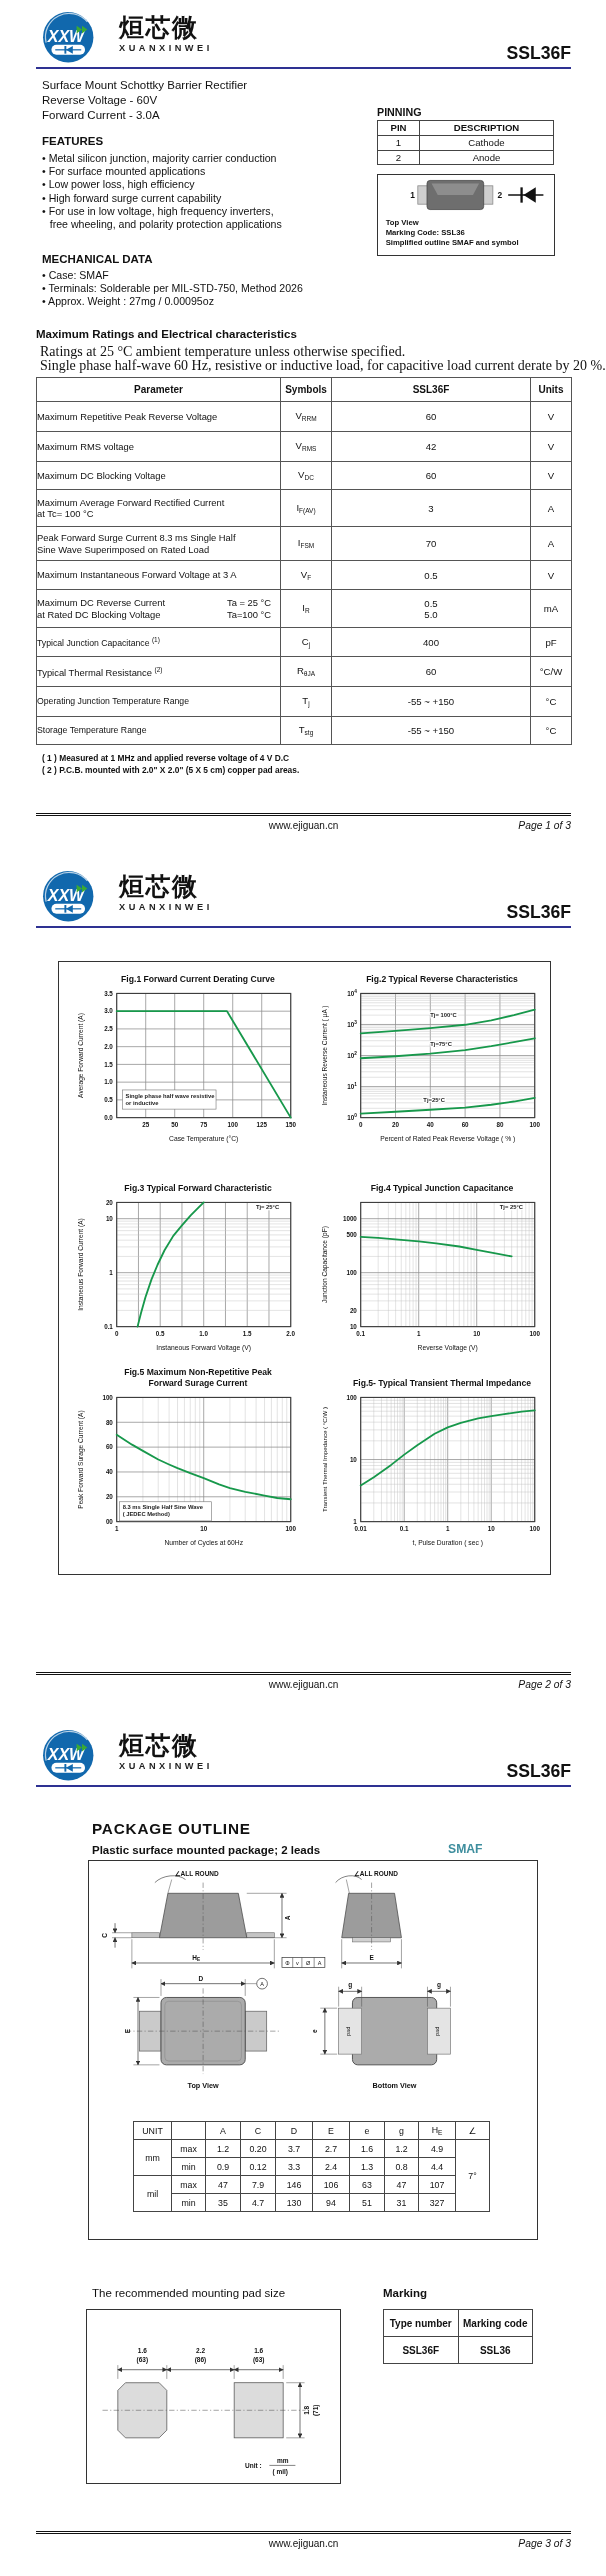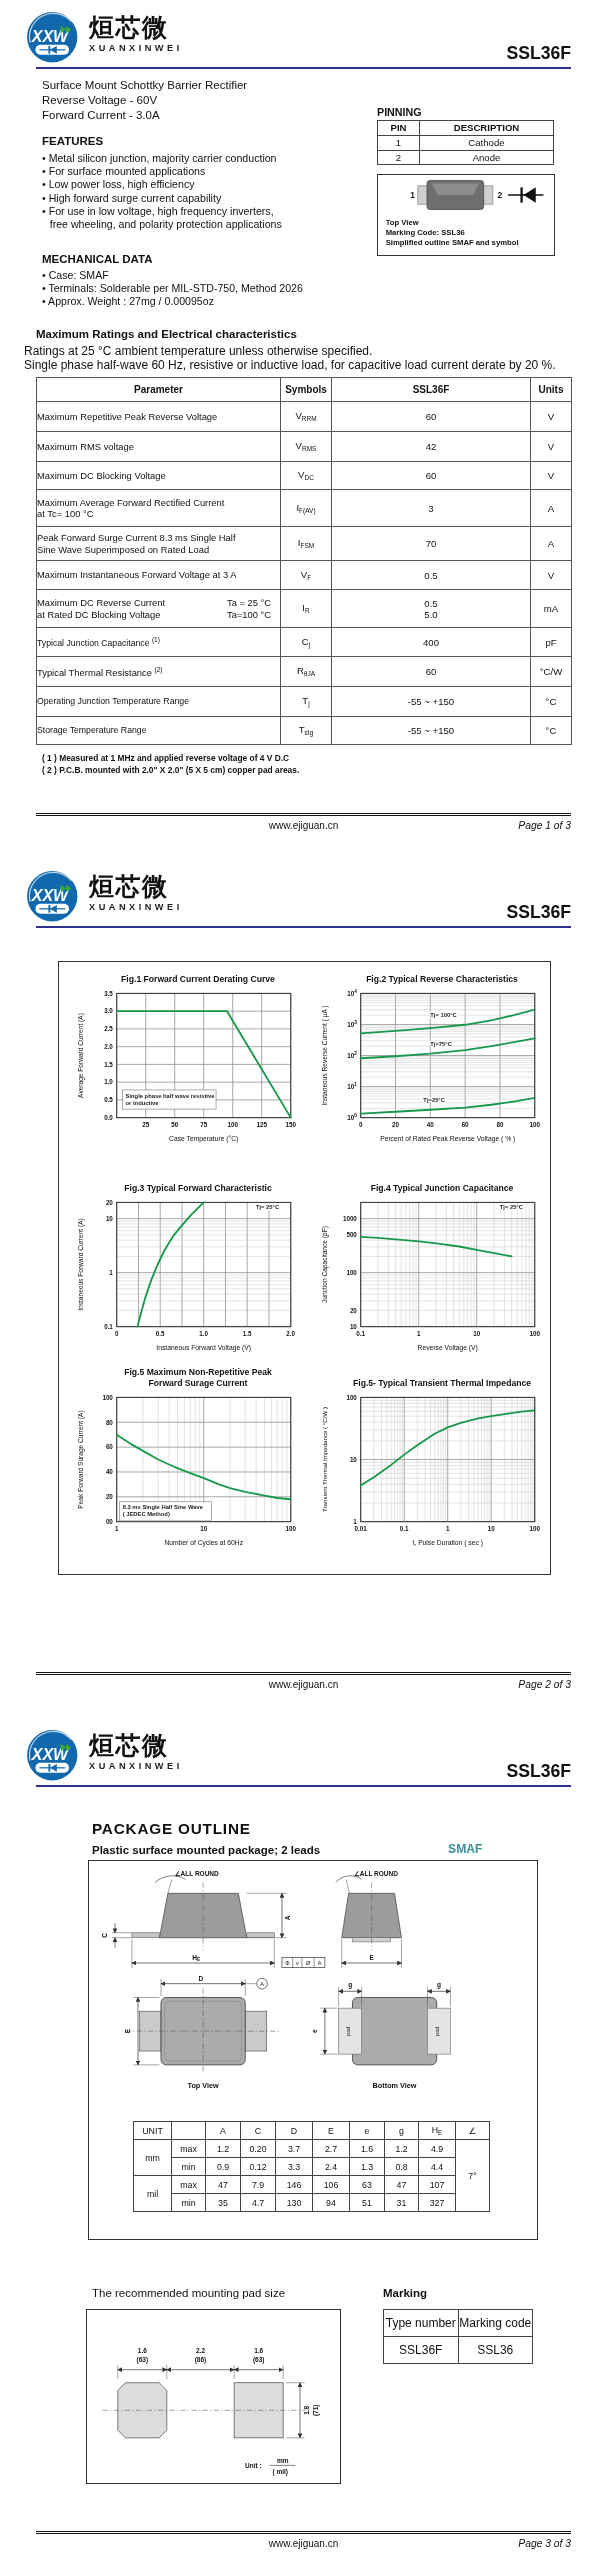--- a/index.html
+++ b/index.html
@@ -1,20 +1,20 @@
 <!DOCTYPE html>
 <html style="font-size:12.2px"><head>
 <meta charset="utf-8">
 <style>
   html,body{margin:0;padding:0;background:#fff;}
   body{width:607px;font-family:"Liberation Sans",sans-serif;color:#111;}
   .page{position:relative;width:607px;height:859px;background:#fff;overflow:hidden;}
   .abs{position:absolute;}
   
-  .logo{position:absolute;left:24px;top:9.2px;display:flex;gap:7px;justify-content:flex-end;}
+  .logo{position:absolute;left:40px;top:9.2px;display:flex;gap:21px;justify-content:flex-end;}
   .logo-cn{font-size:25px;font-weight:bold;letter-spacing:1.5px;line-height:31px;margin-top:3.1px;}
   .logo-en{font-size:9.2px;font-weight:bold;letter-spacing:3.5px;color:#222;}
   .part-number{position:absolute;right:36px;top:43px;font-size:17.6px;font-weight:bold;}
   .hdr-rule{position:absolute;left:36px;width:535px;top:67px;height:2.3px;background:#2e3192;}
   
   .f-rule{position:absolute;left:36px;width:535px;top:813px;height:0.8px;border-top:1.1px solid #111;border-bottom:1.9px solid #111;}
   .f-site{position:absolute;left:0;width:607px;top:820px;text-align:center;font-size:10px;}
   .f-page{position:absolute;right:36px;top:820px;font-size:10.3px;font-style:italic;}
   
   .desc{position:absolute;left:42px;top:78px;font-size:11.5px;line-height:15px;}
@@ -22,21 +22,21 @@
   ul.plain{list-style:none;margin:0;padding:0;font-size:10.6px;line-height:13.2px;}
   ul.plain li::before{content:"• ";}
   .cont-line{padding-left:7.7px;font-size:10.6px;line-height:13.2px;}
   .pin-title{position:absolute;left:377px;top:106px;font-weight:bold;font-size:10.7px;}
   table.pt{border-collapse:collapse;table-layout:fixed;width:176px;border:1.5px solid #333;}
   table.pt th,table.pt td{border:0.8px solid #444;font-size:9.6px;height:13.8px;text-align:center;padding:0;}
   table.pt th{font-weight:bold;}
   .pkg-box{position:absolute;left:377px;top:174px;width:176px;height:80px;border:1.1px solid #333;}
   .pkg-cap{font-size:7.7px;font-weight:bold;line-height:10px;padding-left:7.7px;}
   .rt-title{position:absolute;left:36px;top:328px;font-weight:bold;font-size:11.5px;}
-  .rt-cond{position:absolute;left:24px;font-size:12px;}
+  .rt-cond{position:absolute;left:40px;font-size:14px;font-family:Liberation Serif, serif;}
   table.rt{position:absolute;left:36px;top:377px;border-collapse:collapse;table-layout:fixed;width:535px;border:1.5px solid #222;}
   table.rt th,table.rt td{border:0.8px solid #555;padding:0;}
   table.rt th{font-size:10px;height:23px;}
   .c-param{padding-left:9.2px;font-size:9.4px;position:relative;}
   .sm .c-param{font-size:8.7px;}
   .c-sym,.c-val,.c-unit{text-align:center;font-size:9.6px;}
   .sys{font-size:6.5px;vertical-align:-2.3px;}
   .mk{font-size:6.5px;}
   .pline{position:relative;line-height:11.5px;}
   .cond{position:absolute;left:190px;top:0;}
@@ -60,21 +60,21 @@
   .cl{stroke:#555;stroke-width:.7;stroke-dasharray:7 3 1.5 3;}
   .dt8{font-size:8.5px;font-weight:bold;fill:#111;}
   .dt7{font-size:7.2px;fill:#111;}
   .cap{font-size:9.5px;font-weight:bold;fill:#111;}
   table.dt{position:absolute;left:44px;top:260px;border-collapse:collapse;table-layout:fixed;width:356px;border:1.4px solid #333;}
   table.dt th,table.dt td{border:0.8px solid #444;text-align:center;font-size:8.8px;height:17px;padding:0;font-weight:normal;}
   .pad-title{position:absolute;left:92px;top:569px;font-size:11.5px;font-weight:normal;}
   .pad-box{position:absolute;left:86px;top:591px;width:253px;height:173px;border:1.2px solid #333;}
   .mark-title{position:absolute;left:383px;top:569px;font-size:11.5px;font-weight:bold;}
   table.mt{position:absolute;left:383px;top:591px;border-collapse:collapse;table-layout:fixed;width:150px;border:1.4px solid #333;}
-  table.mt th,table.mt td{border:0.8px solid #444;font-size:12px;height:26px;text-align:center;font-weight:normal;padding:0;}
+  table.mt th,table.mt td{border:0.8px solid #444;font-size:10px;height:26px;text-align:center;font-weight:bold;padding:0;}
 </style>
 </head>
 <body>
 
 <div class="page">
   <div class="logo">
     <svg width="58" height="58" viewBox="0 0 76 76">
       <circle cx="37" cy="37" r="33" fill="#1168ad"></circle>
       <path d="M8,44 A31,31 0 0 1 62,17" stroke="#ffffff" stroke-width="1.6" fill="none" opacity="0.7"></path>
       <text x="34" y="43" text-anchor="middle" font-size="21" font-style="italic" font-weight="bold" fill="#ffffff">XXW</text>

